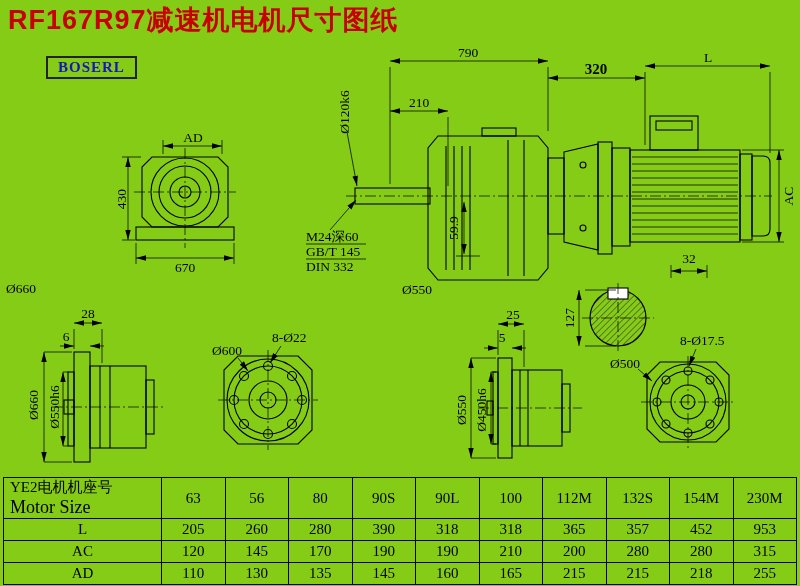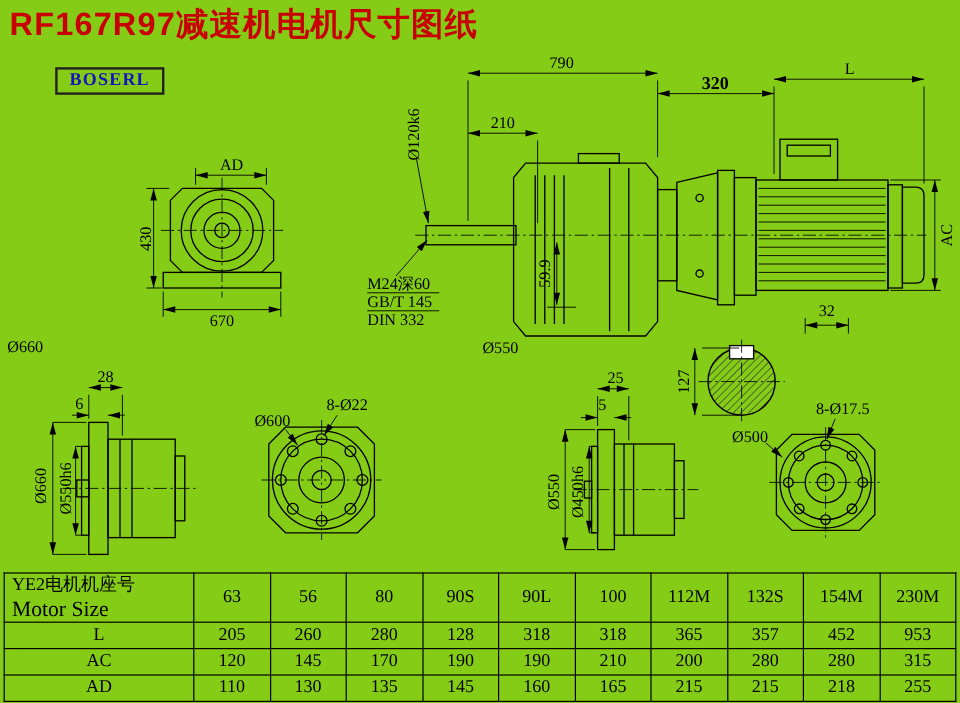--- a/index.html
+++ b/index.html
@@ -307,21 +307,21 @@
         <td>112M</td>
         <td>132S</td>
         <td>154M</td>
         <td>230M</td>
       </tr>
       <tr>
         <td>L</td>
         <td>205</td>
         <td>260</td>
         <td>280</td>
-        <td>128</td>
+        <td>390</td>
         <td>318</td>
         <td>318</td>
         <td>365</td>
         <td>357</td>
         <td>452</td>
         <td>953</td>
       </tr>
       <tr>
         <td>AC</td>
         <td>120</td>

